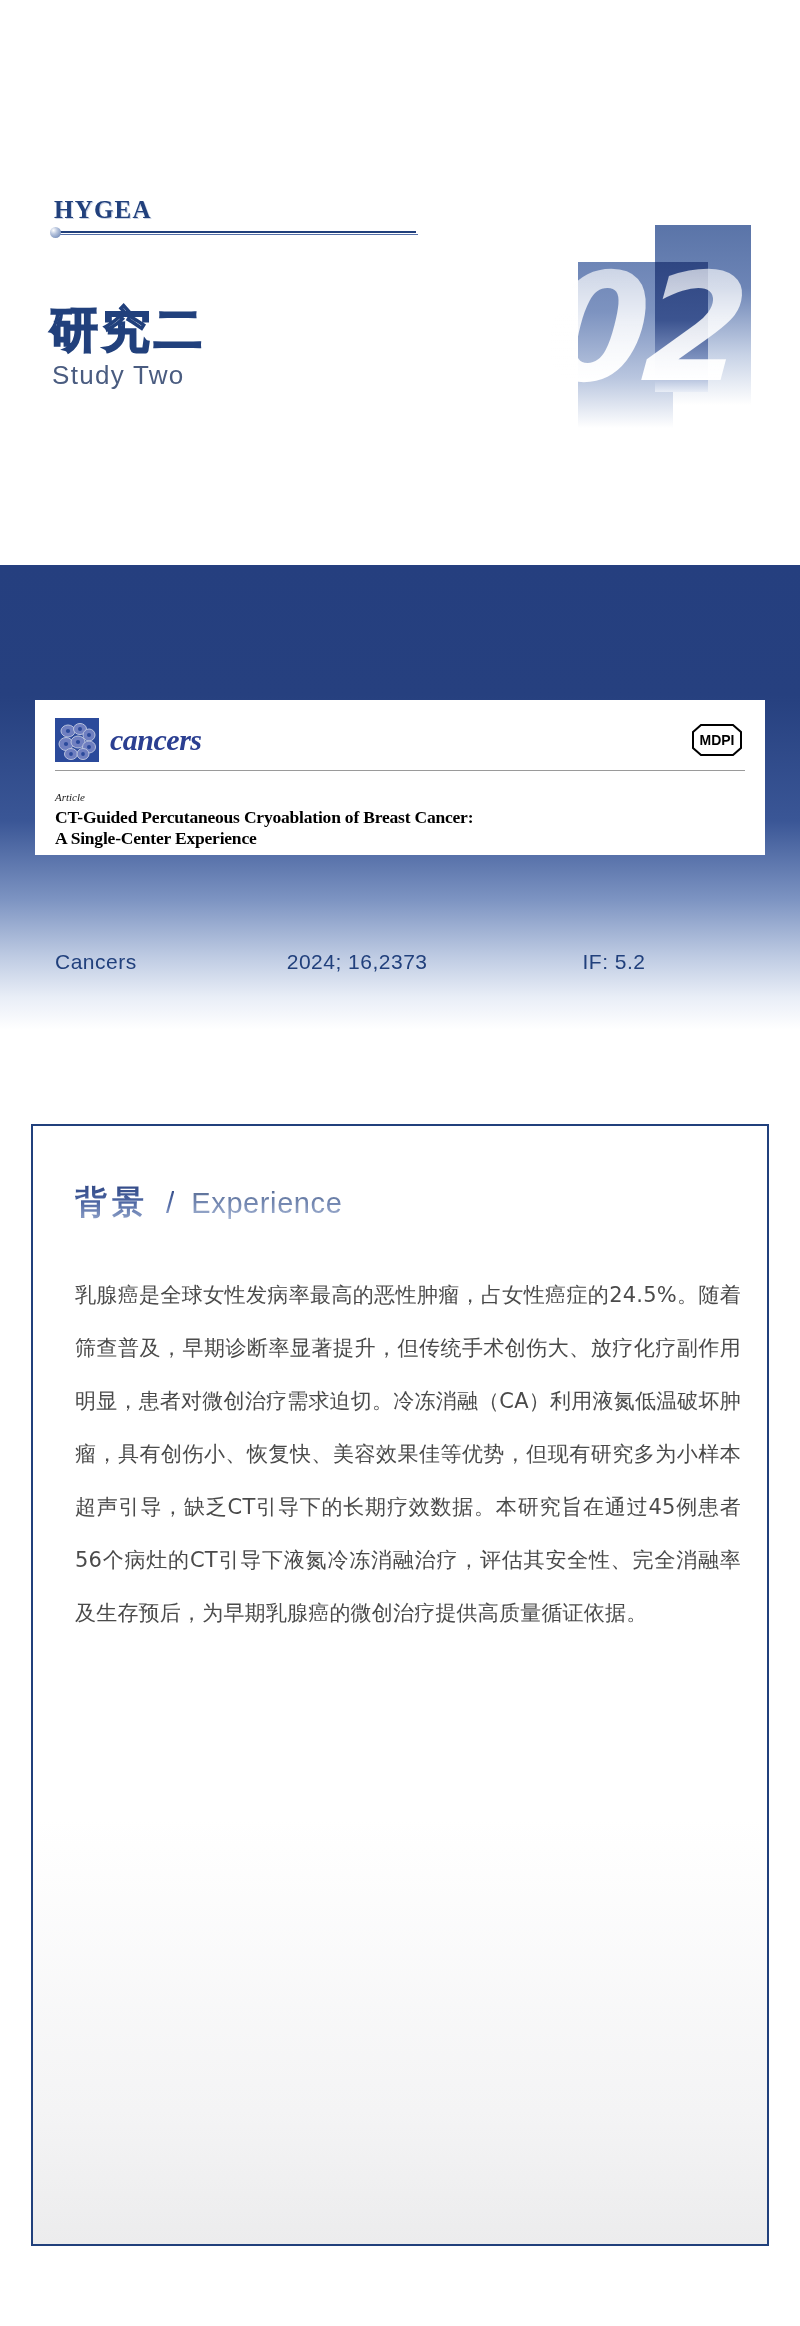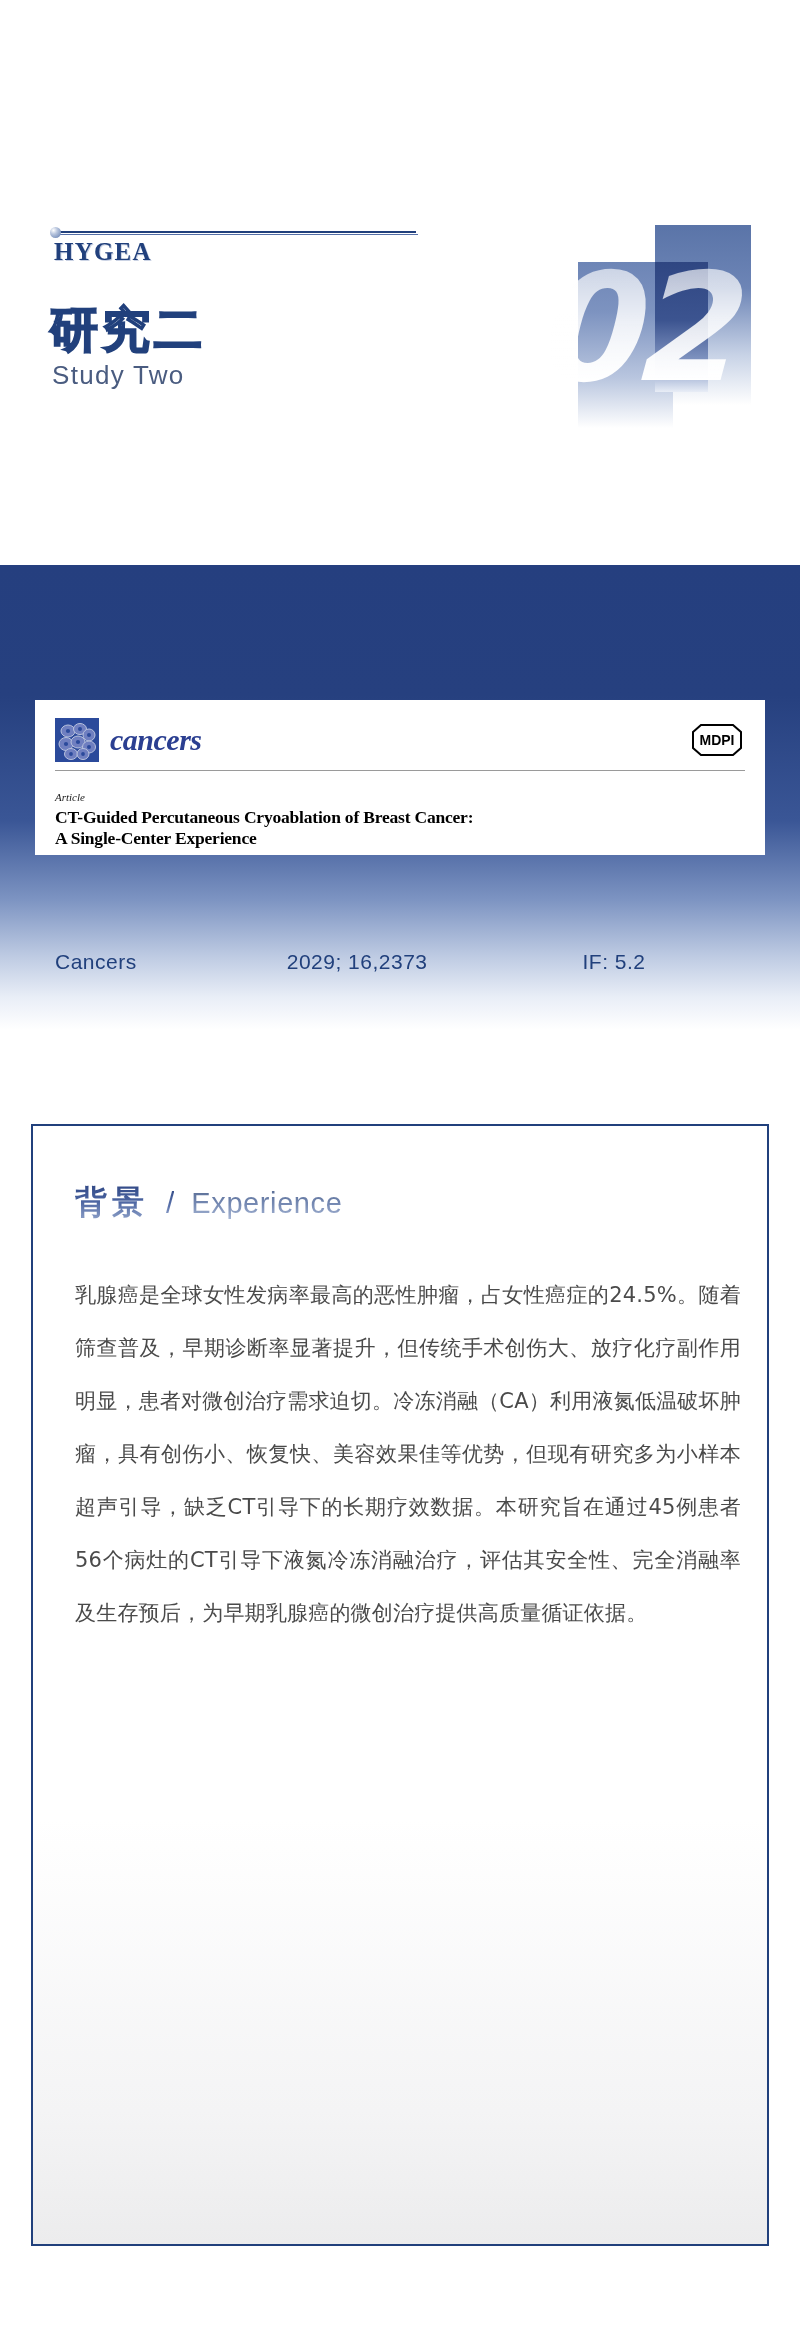--- a/index.html
+++ b/index.html
@@ -82,21 +82,20 @@
     top: 196px;
   }
   .brand-word {
     font-family: "Liberation Serif", "DejaVu Serif", serif;
     font-weight: 700;
     font-size: 25px;
     letter-spacing: 1.2px;
     color: #21407c;
     line-height: 28px;
     text-shadow: 1px 1px 0 rgba(160,175,205,0.55);
-    margin-top: 42px;
   }
   .brand-rule {
     position: absolute;
     left: 56px;
     top: 231px;
     width: 360px;
     height: 2px;
     background: #21407c;
   }
   .brand-rule2 {
@@ -371,21 +370,21 @@
     </div>
 
     <div class="journal-rule"></div>
     <div class="journal-kind">Article</div>
     <div class="journal-title" style="white-space:pre-line;">CT-Guided Percutaneous Cryoablation of Breast Cancer:
 A Single-Center Experience</div>
   </div>
 
   <div class="meta-row">
     <span class="meta-item meta-a">Cancers</span>
-    <span class="meta-item meta-b">2029; 16,2373</span>
+    <span class="meta-item meta-b">2024; 16,2373</span>
     <span class="meta-item meta-c">IF: 5.2</span>
   </div>
 </div>
 
 <div class="gap"></div>
 
 <div class="content-card">
 
   <div class="sec-head">
     <span class="sec-cn">背景</span>

